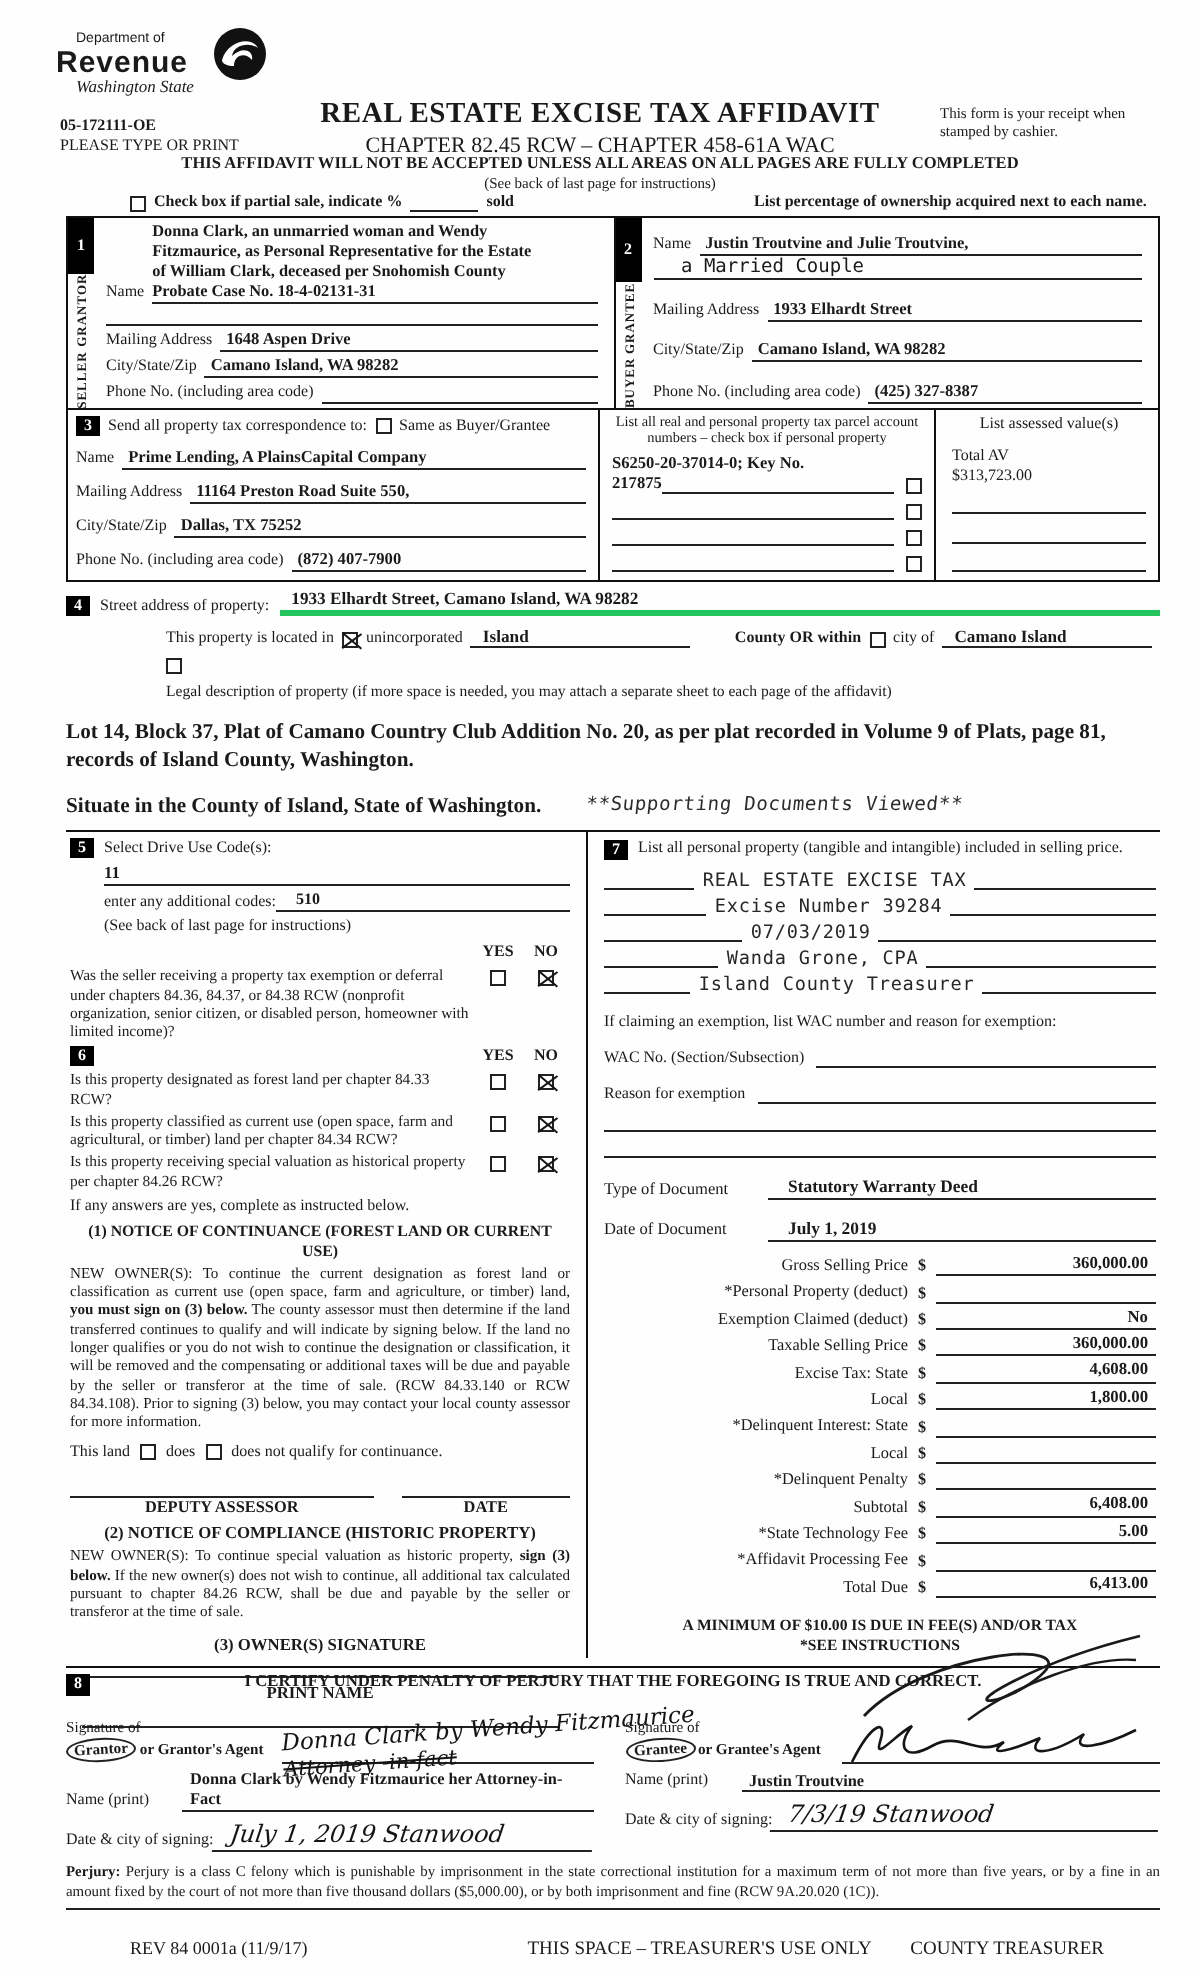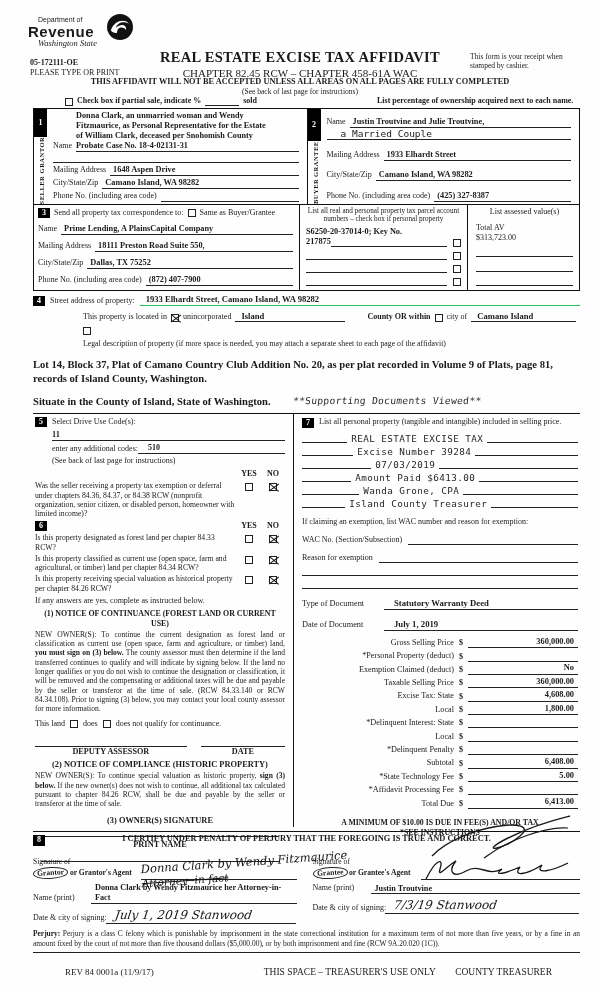--- a/index.html
+++ b/index.html
@@ -62,21 +62,21 @@
   .s3mid .phdr { font-size:7.2px; text-align:center; line-height:1.15; }
   .pline { display:flex; align-items:flex-end; margin-top:auto; }
   .pline .pl { flex:1; border-bottom:1px solid #222; height:10px; }
   .pline .cb { margin-left:6px; }
   .pval { font-weight:bold; font-size:8.3px; line-height:1.2; margin-top:3px; }
   .avline { border-bottom:1px solid #222; height:10px; margin-top:auto; }
   
   .sec4 { margin: 3px 20px 0 33px; }
   .s4row1 { display:flex; align-items:flex-end; gap:5px; }
   .s4row1 .numbox { width:12px; height:10px; }
-  .s4row1 .val { flex:1; border-bottom:1px solid #22c55e; font-weight:bold; font-size:8.6px; padding-left:6px; }
+  .s4row1 .val { flex:1; border-bottom:3px solid #22c55e; font-weight:bold; font-size:8.6px; padding-left:6px; }
   .s4row2 { display:flex; align-items:flex-end; gap:4px; margin: 5px 0 0 50px; }
   .s4row2 .uval { border-bottom:1px solid #222; font-weight:bold; font-size:8.6px; padding:0 6px; }
   .s4row3 { margin: 5px 0 0 50px; font-size:7.8px; display:flex; gap:5px; align-items:center;}
   .s4row4 { margin: 4px 0 0 50px; font-size:7.8px; }
   .legal { margin: 9px 20px 0 33px; font-weight:bold; font-size:10.6px; line-height:1.3; }
   .situate { display:flex; margin: 9px 20px 0 33px; align-items:flex-start; }
   .situate .sv { font-weight:bold; font-size:10.6px; }
   .stamptext { margin-left: 22px; font-family:"DejaVu Sans Mono",monospace; font-size:9.6px; color:#2c2c2c;
                letter-spacing:.3px; transform: skewX(-6deg); white-space:nowrap; }
   
@@ -265,21 +265,21 @@
         <span>Send all property tax correspondence to:</span>
         <span class="checkbox"></span>
         <span>Same as Buyer/Grantee</span>
       </div>
       <div class="frow">
         <span class="lab">Name</span>
         <span class="val">Prime Lending, A PlainsCapital Company</span>
       </div>
       <div class="frow">
         <span class="lab">Mailing Address</span>
-        <span class="val">18111 Preston Road Suite 550,</span>
+        <span class="val">11164 Preston Road Suite 550,</span>
       </div>
       <div class="frow">
         <span class="lab">City/State/Zip</span>
         <span class="val">Dallas, TX 75252</span>
       </div>
       <div class="frow">
         <span class="lab">Phone No. (including area code)</span>
         <span class="val">(872) 407-7900</span>
       </div>
     </div>
@@ -440,25 +440,20 @@
             <span class="sl right"></span>
           </div>
         <div class="stamprow">
             <span class="sl left"></span>
             <span class="st">Excise Number 39284</span>
             <span class="sl right"></span>
           </div>
         <div class="stamprow">
             <span class="sl left"></span>
             <span class="st">07/03/2019</span>
-            <span class="sl right"></span>
-          </div>
-        <div class="stamprow">
-            <span class="sl left"></span>
-            <span class="st">Amount Paid $6413.00</span>
             <span class="sl right"></span>
           </div>
         <div class="stamprow">
             <span class="sl left"></span>
             <span class="st">Wanda Grone, CPA</span>
             <span class="sl right"></span>
           </div>
         <div class="stamprow">
             <span class="sl left"></span>
             <span class="st">Island County Treasurer</span>

